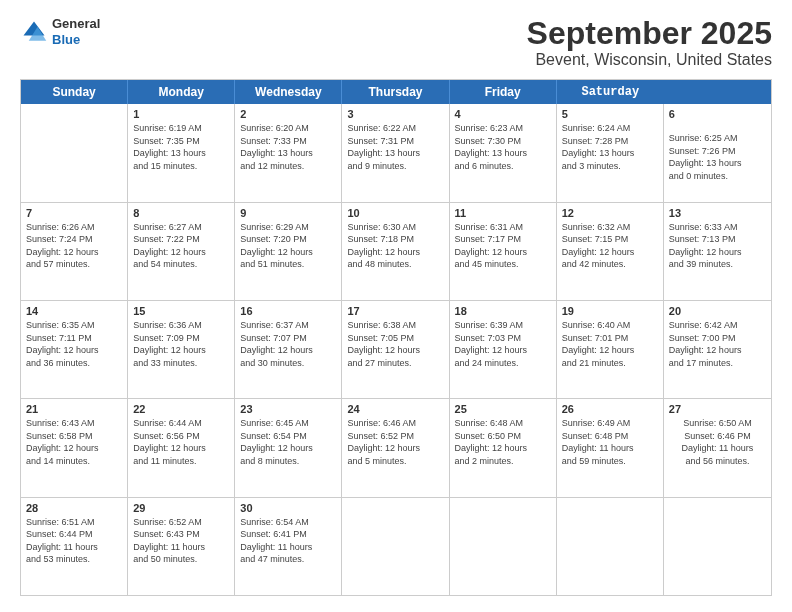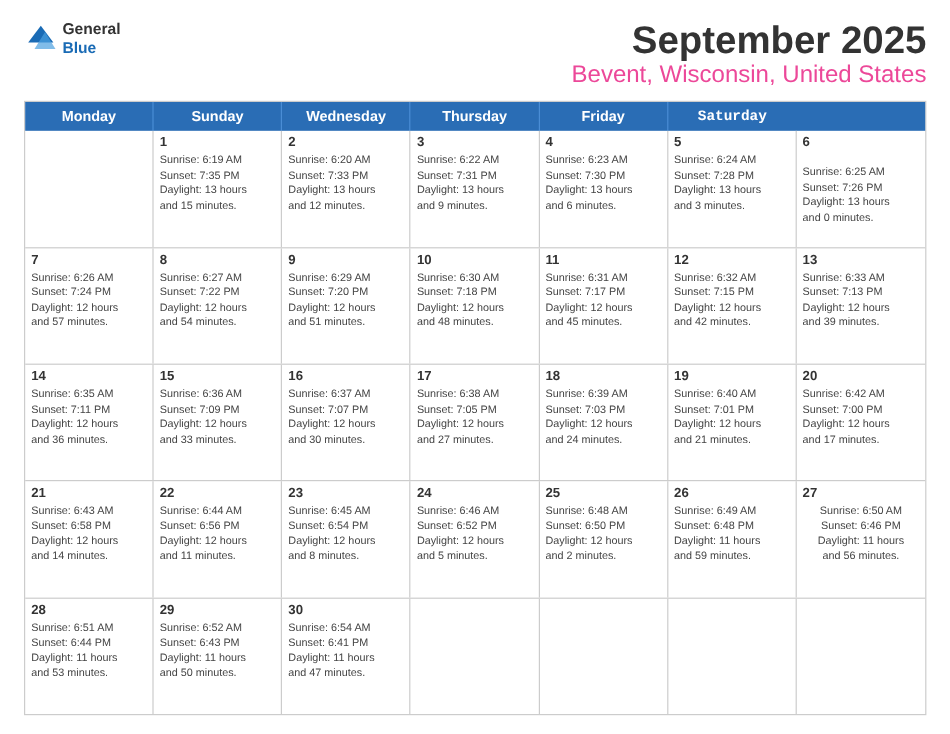--- a/index.html
+++ b/index.html
@@ -44,22 +44,22 @@
     .title-block {
       text-align: right;
     }
     .month-title {
       font-size: 32px;
       font-weight: bold;
       color: #333;
       line-height: 1.1;
     }
     .location {
-      font-size: 20px;
-      color: #ec4899;
+      font-size: 16px;
+      color: #404040;
     }
     .calendar {
       flex: 1;
       display: flex;
       flex-direction: column;
       border: 1px solid #ccc;
     }
     .cal-header-row {
       display: grid;
       grid-template-columns: repeat(7, 1fr);
@@ -123,22 +123,22 @@
       </div>
     </div>
     <div class="title-block">
       <div class="month-title">September 2025</div>
       <div class="location">Bevent, Wisconsin, United States</div>
     </div>
   </div>
 
   <div class="calendar">
     <div class="cal-header-row" id="cal-header">
+        <div class="cal-header-cell">Sunday</div>
         <div class="cal-header-cell">Monday</div>
-        <div class="cal-header-cell">Sunday</div>
         <div class="cal-header-cell">Wednesday</div>
         <div class="cal-header-cell">Thursday</div>
         <div class="cal-header-cell">Friday</div>
         <div class="cal-header-cell">Saturday</div>
       </div>
     <div class="cal-body" id="cal-body">
         <div class="cal-row">
           <div class="cal-cell"></div>
           <div class="cal-cell">
             <span class="cell-date">1</span>

